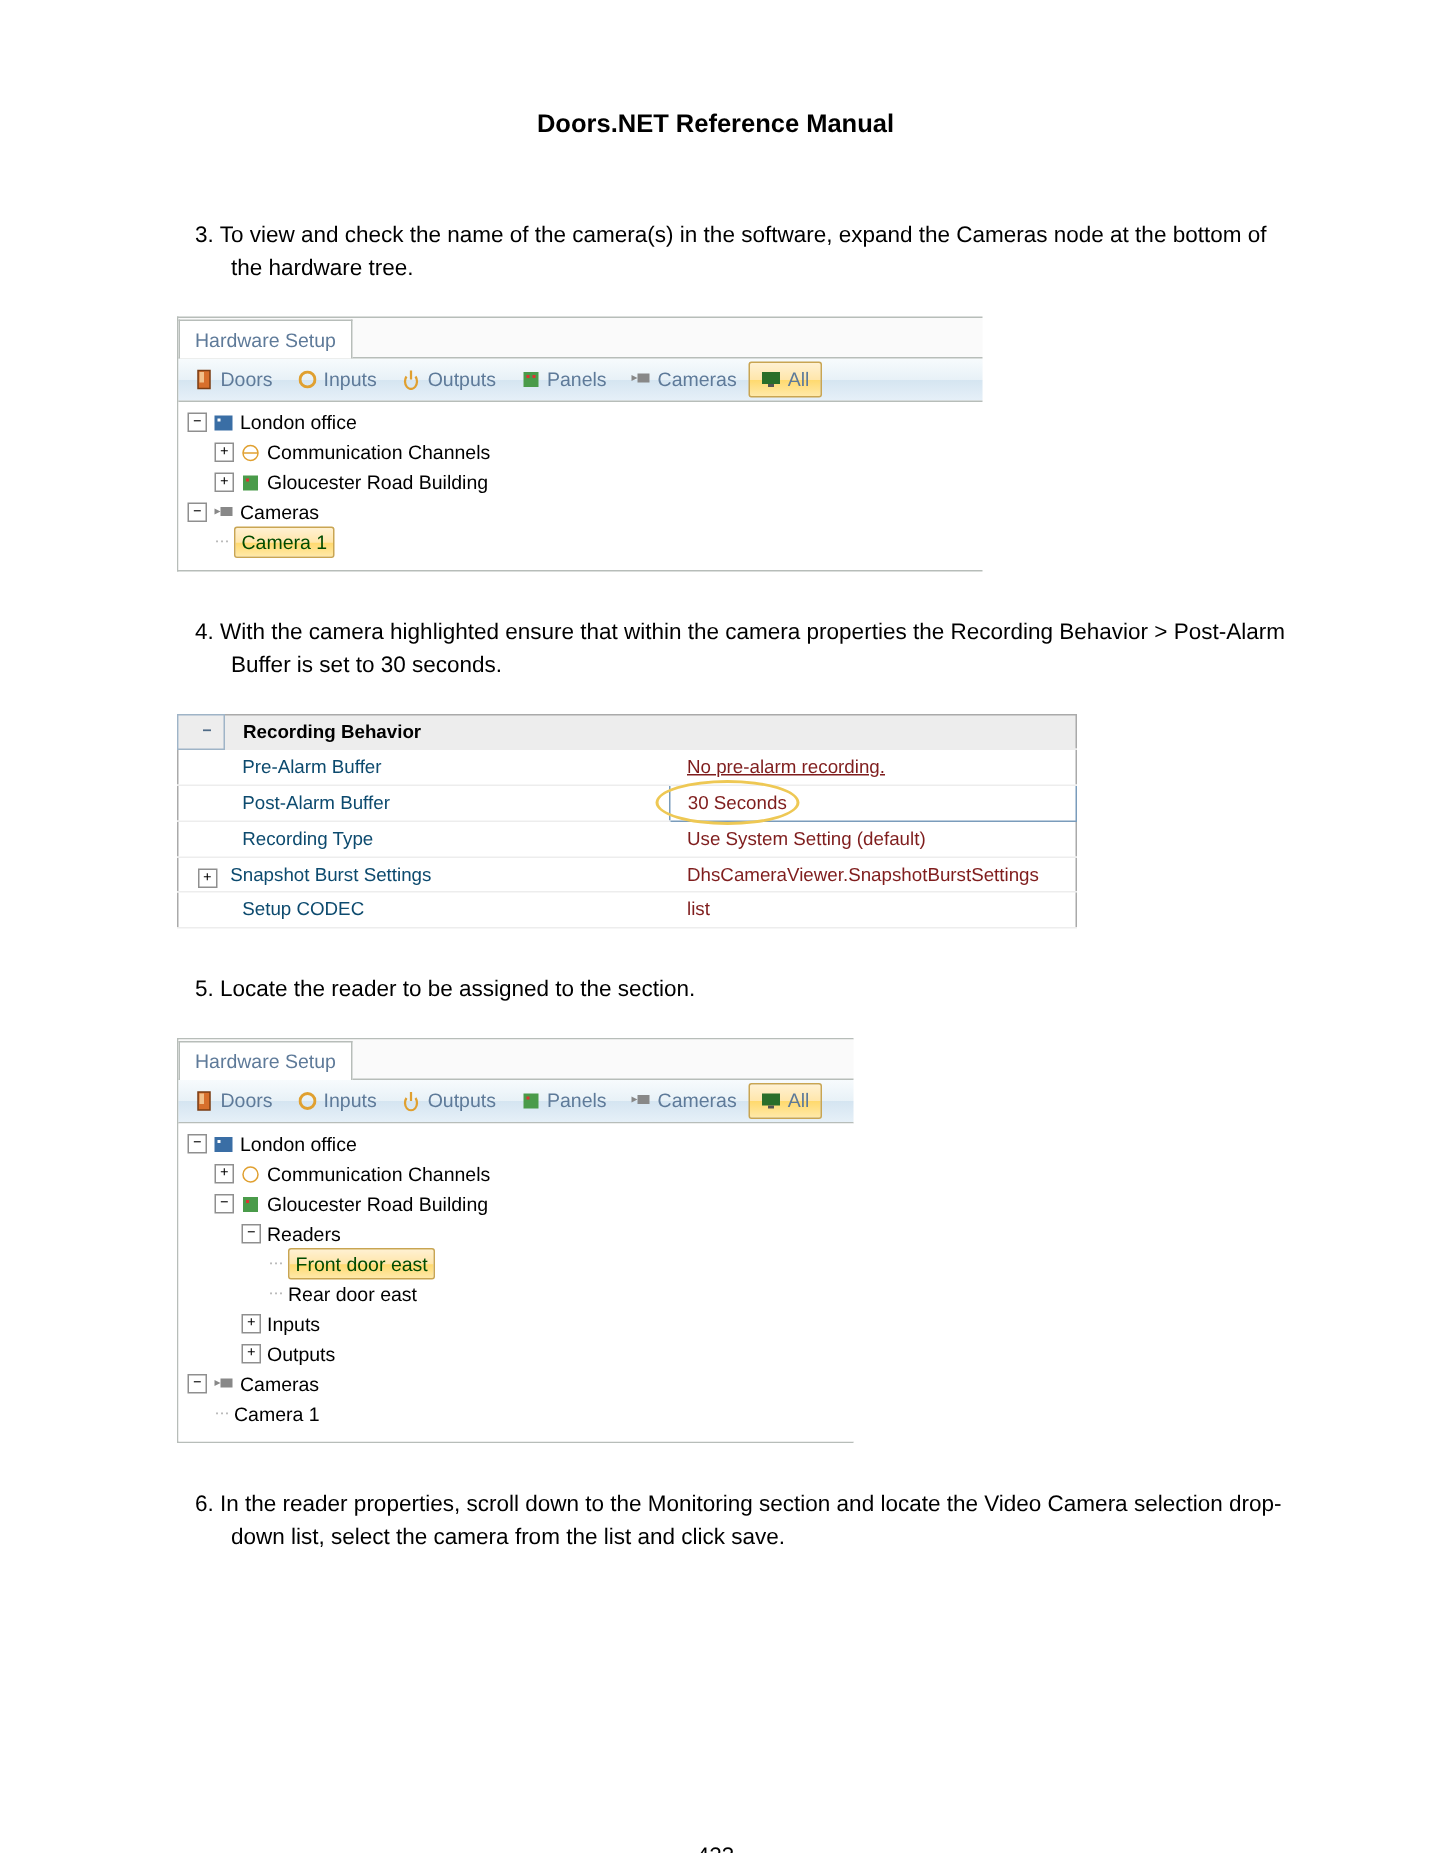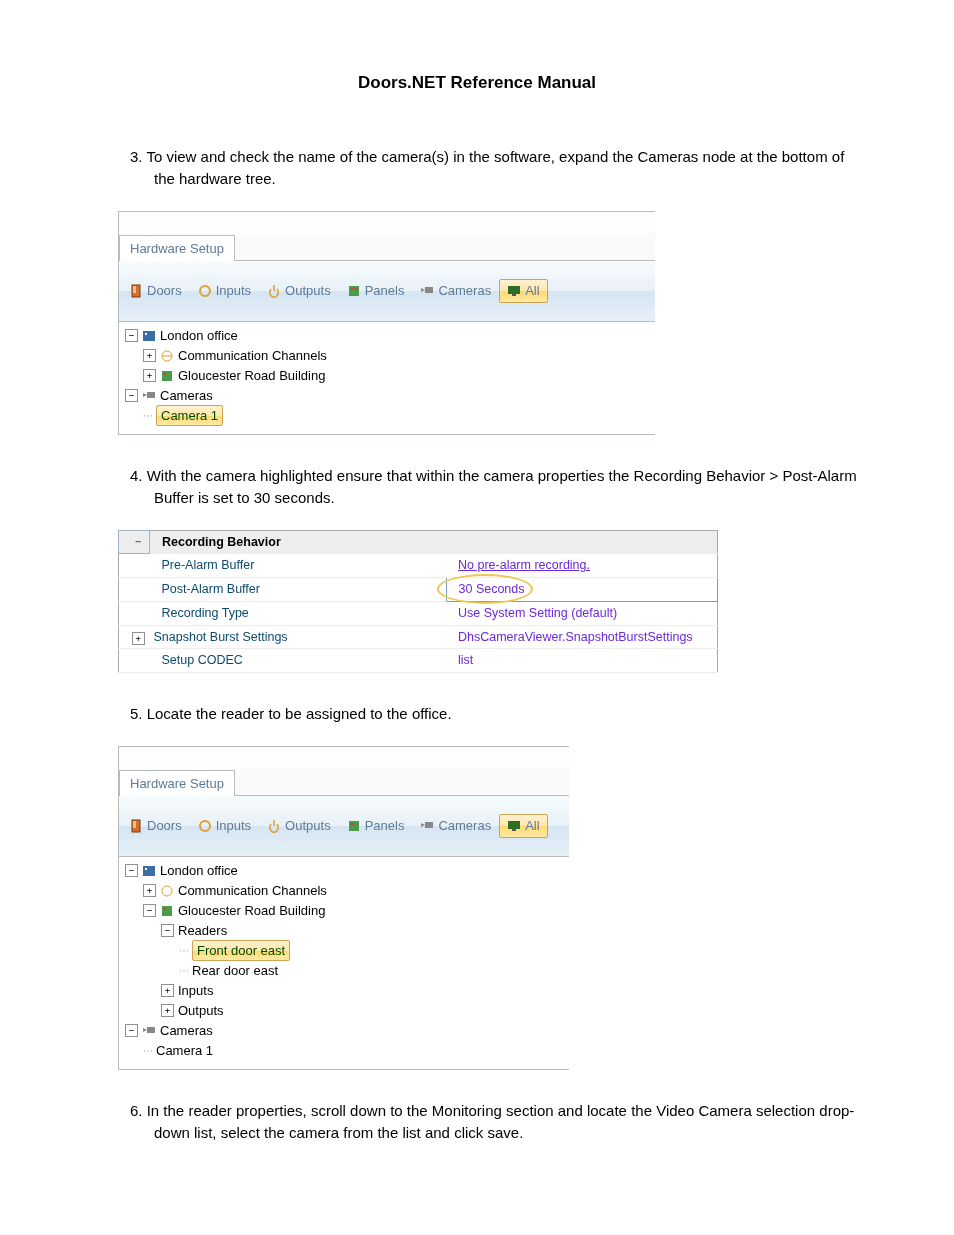--- a/index.html
+++ b/index.html
@@ -33,38 +33,37 @@
     border-right: none;
     background: #fdfdfd;
     font-family: "Segoe UI", Tahoma, sans-serif;
     font-size: 13px;
     color: #000;
   }
   .panel-title-row {
     display: flex;
     gap: 2px;
     background: #fafafa;
-    margin-top: 22px;
   }
   .panel-tab {
     padding: 3px 10px;
     color: #5e7a99;
     border: 1px solid #b7bdb9;
     border-bottom: none;
     background: #fff;
     position: relative;
     top: 1px;
   }
   .toolbar {
     display: flex;
     align-items: center;
     background: linear-gradient(#f7fbfd, #e8f1f7 50%, #d5e5f1 51%, #e6f0f8);
     border-top: 1px solid #b7bdb9;
     border-bottom: 1px solid #b7bdb9;
-    padding: 18px 2px;
+    padding: 2px 2px;
     gap: 0;
   }
   .tb-btn {
     display: flex;
     align-items: center;
     gap: 4px;
     padding: 2px 8px;
     color: #5e7a99;
     font-size: 13px;
   }
@@ -134,21 +133,21 @@
     color: #4f6b86;
     background: #ededed;
   }
   .prop-grid td {
     border-bottom: 1px solid #ededed;
     padding: 2px 4px 2px 12px;
     vertical-align: middle;
     height: 18px;
   }
   .prop-grid .label-col { width: 280px; color: #0c4a6e; }
-  .prop-grid .val-col { color: #6d28d9; position: relative; }
+  .prop-grid .val-col { color: #7f1d1d; position: relative; }
   .drop-cell {
     border: 1px solid #7a9cbb !important;
   }
   .circle-highlight {
     position: absolute;
     left: -10px;
     top: -4px;
     width: 92px;
     height: 26px;
     border: 2px solid #eec854;
@@ -319,21 +318,21 @@
   <tr>
     <td></td>
     <td class="label-col">Setup CODEC</td>
     <td class="val-col">list</td>
   </tr>
 </tbody>
   </table>
 
 <div class="step">
   <span class="step-num">5.</span>
-  <span>Locate the reader to be assigned to the office.</span>
+  <span>Locate the reader to be assigned to the section.</span>
 </div>
 
 <div class="screenshot-panel ss-b">
   <div class="panel-title-row">
     <div class="panel-tab">Hardware Setup</div>
   </div>
   <div class="toolbar">
     <div class="tb-btn">
       <span class="ico">
           <svg width="12" height="14">

